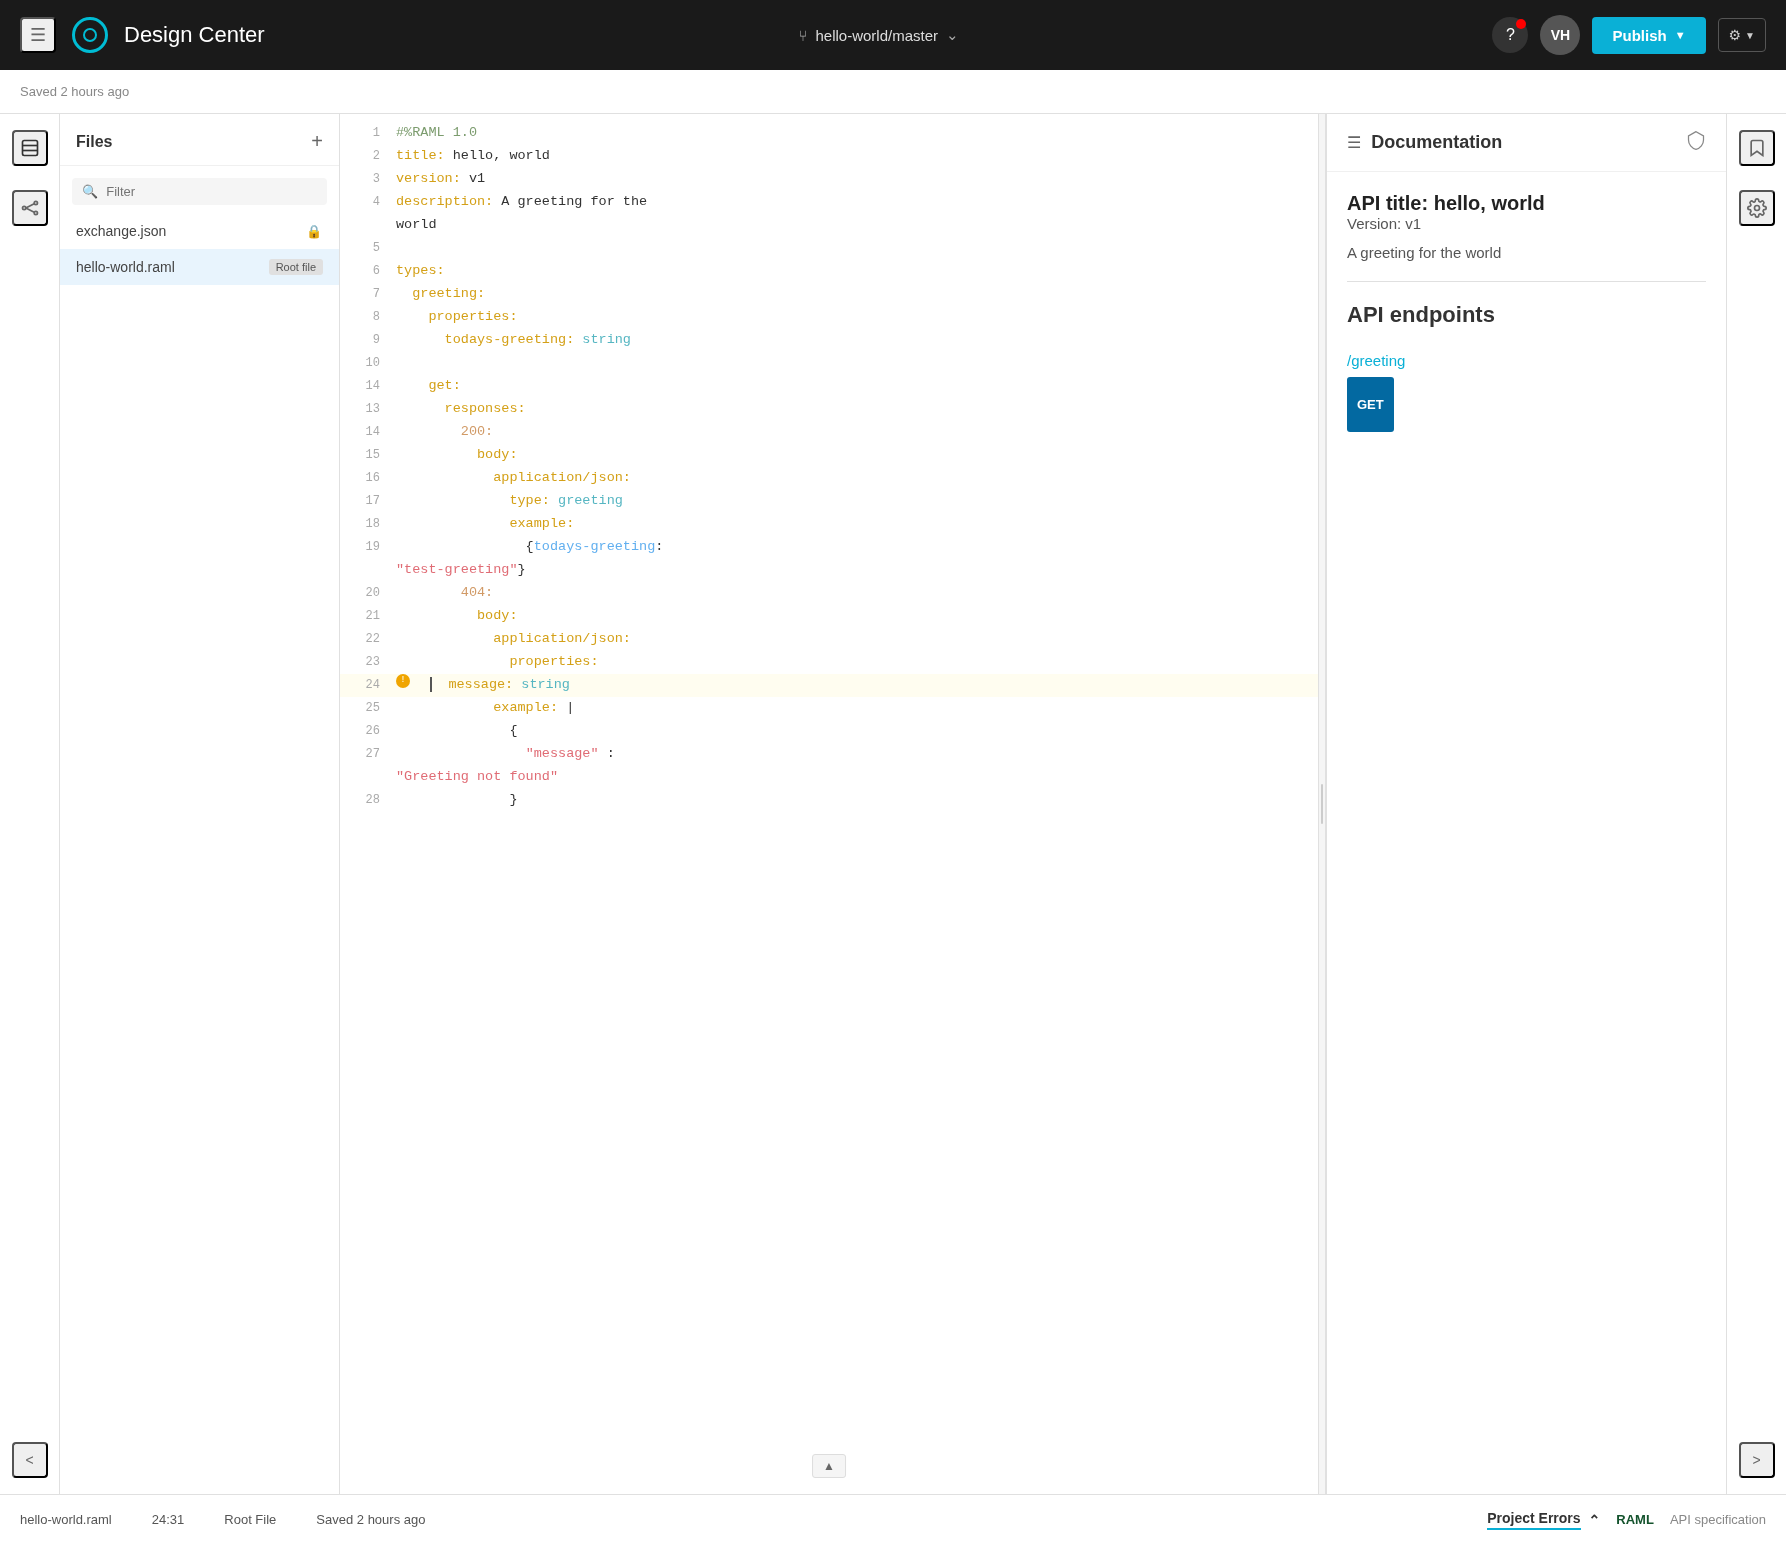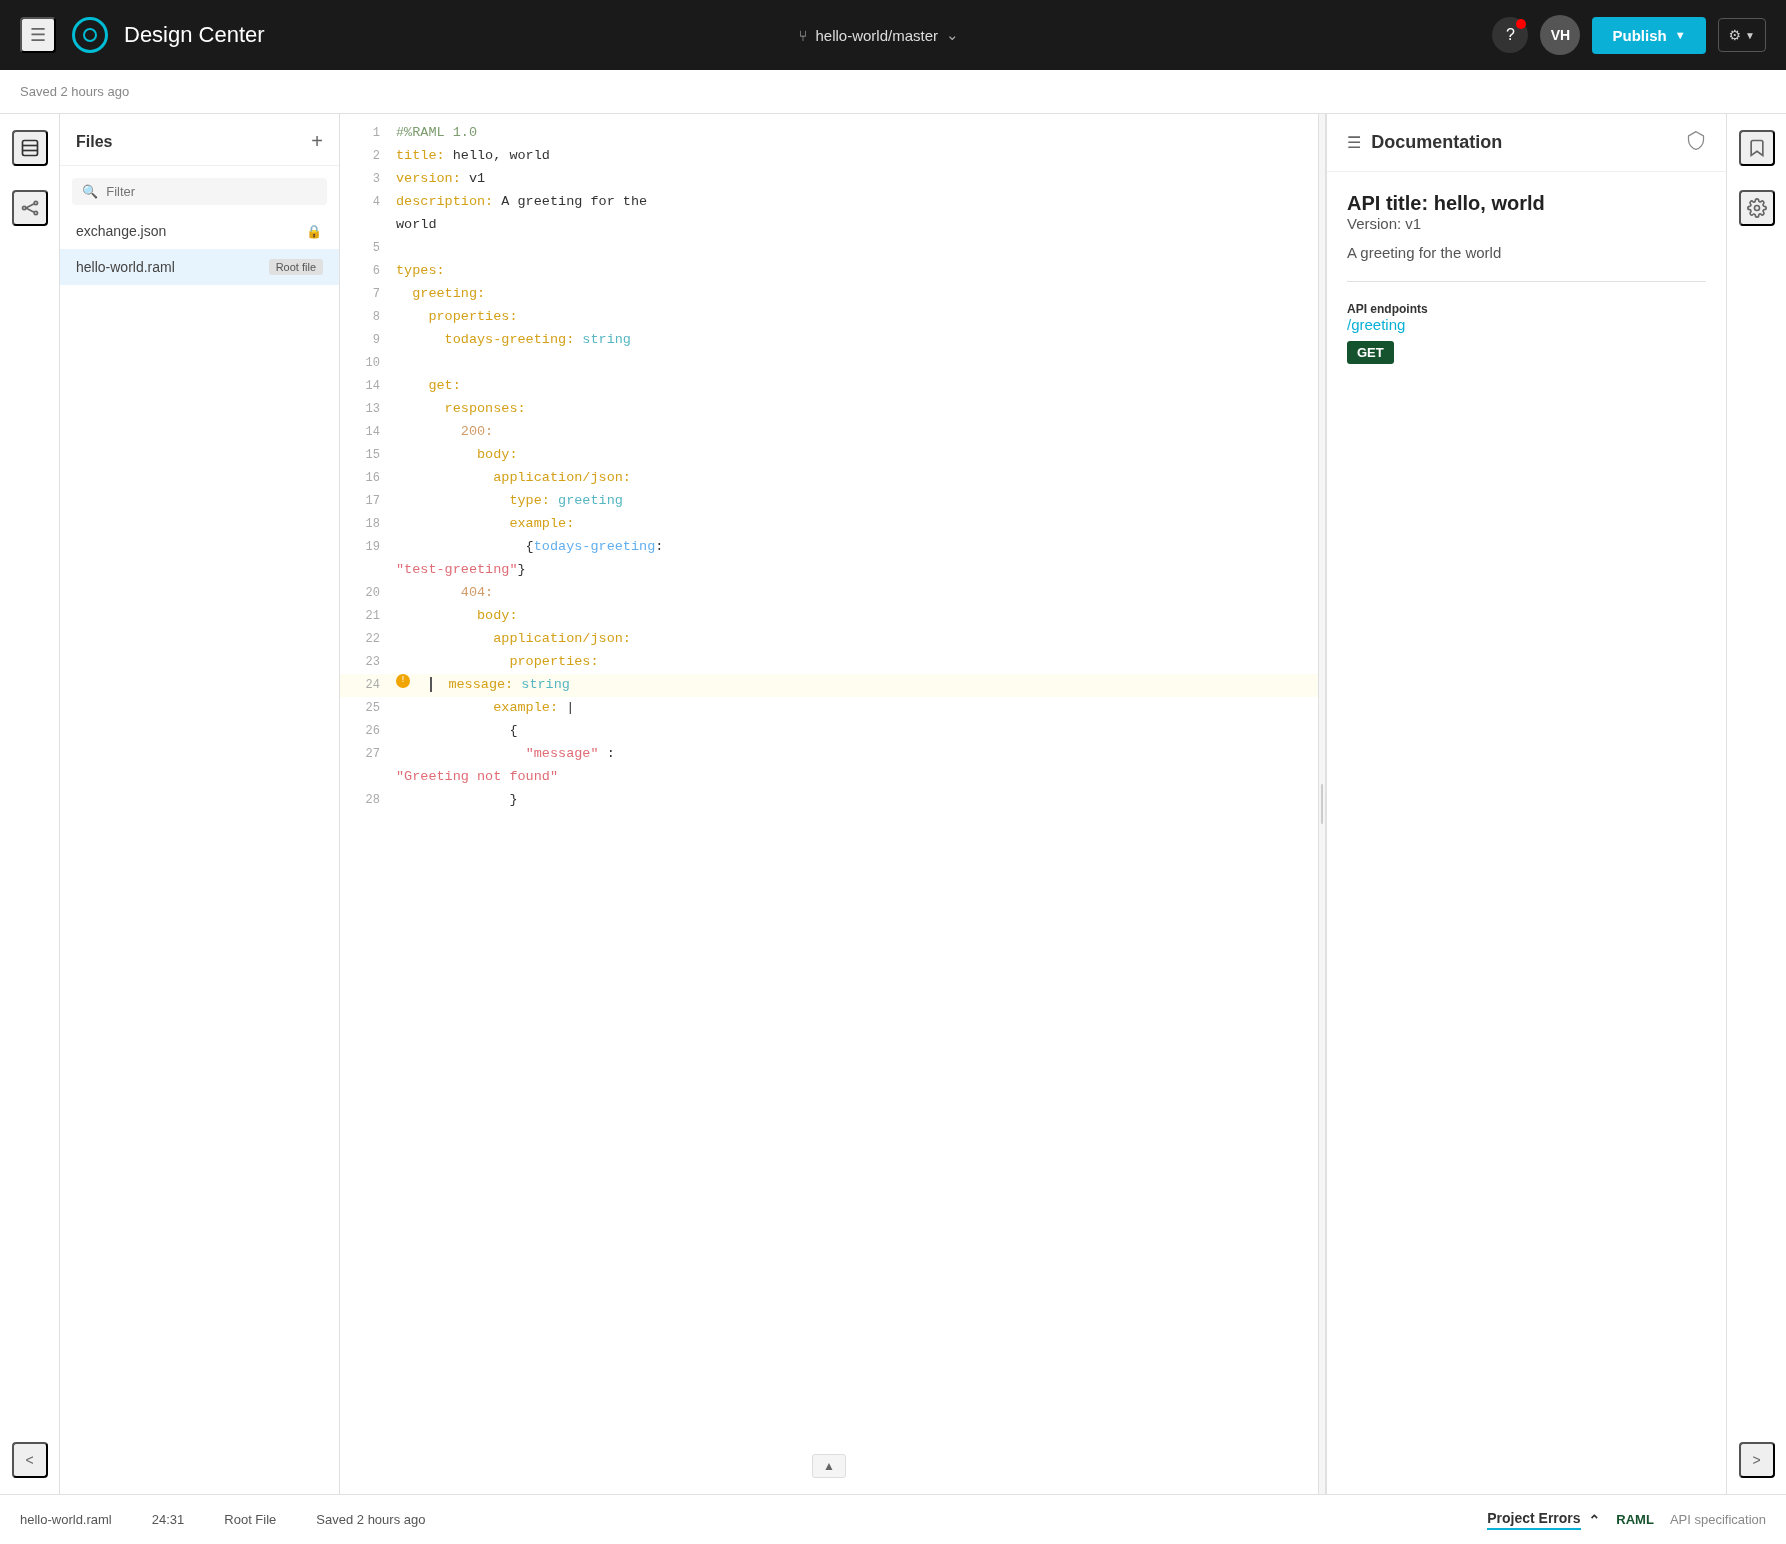--- a/index.html
+++ b/index.html
@@ -195,25 +195,25 @@
     .doc-header-left { display: flex; align-items: center; gap: 10px; }
     .doc-menu-icon { color: #666; font-size: 16px; }
     .doc-title { font-size: 18px; font-weight: 600; color: #333; }
     .doc-actions { display: flex; gap: 12px; }
     .doc-action-btn { background: none; border: none; color: #888; font-size: 18px; cursor: pointer; }
     .doc-content { padding: 20px; overflow: auto; flex: 1; }
     .doc-api-title { font-size: 20px; font-weight: 700; color: #222; margin-bottom: 0; }
     .doc-version { font-size: 15px; color: #555; margin-bottom: 12px; }
     .doc-description { font-size: 15px; color: #555; margin-bottom: 20px; }
     .doc-divider { border: none; border-top: 1px solid #e0e0e0; margin-bottom: 20px; }
-    .doc-section-title { font-size: 12px; font-weight: 700; color: #333; margin-bottom: 0; }
+    .doc-section-title { font-size: 22px; font-weight: 700; color: #333; margin-bottom: 24px; }
     .doc-endpoint { color: #0ab0d6; font-size: 15px; margin-bottom: 8px; cursor: pointer; }
     .get-badge {
-      background: #14532d; color: #fff; font-size: 13px; font-weight: 700;
-      padding: 4px 10px; border-radius: 3px; display: inline-block;
+      background: #0369a1; color: #fff; font-size: 13px; font-weight: 700;
+      padding: 20px 10px; border-radius: 3px; display: inline-block;
     }
 
     
     .right-icon-sidebar {
       width: 60px;
       background: #fff;
       border-left: 1px solid #e0e0e0;
       display: flex;
       flex-direction: column;
       align-items: center;

